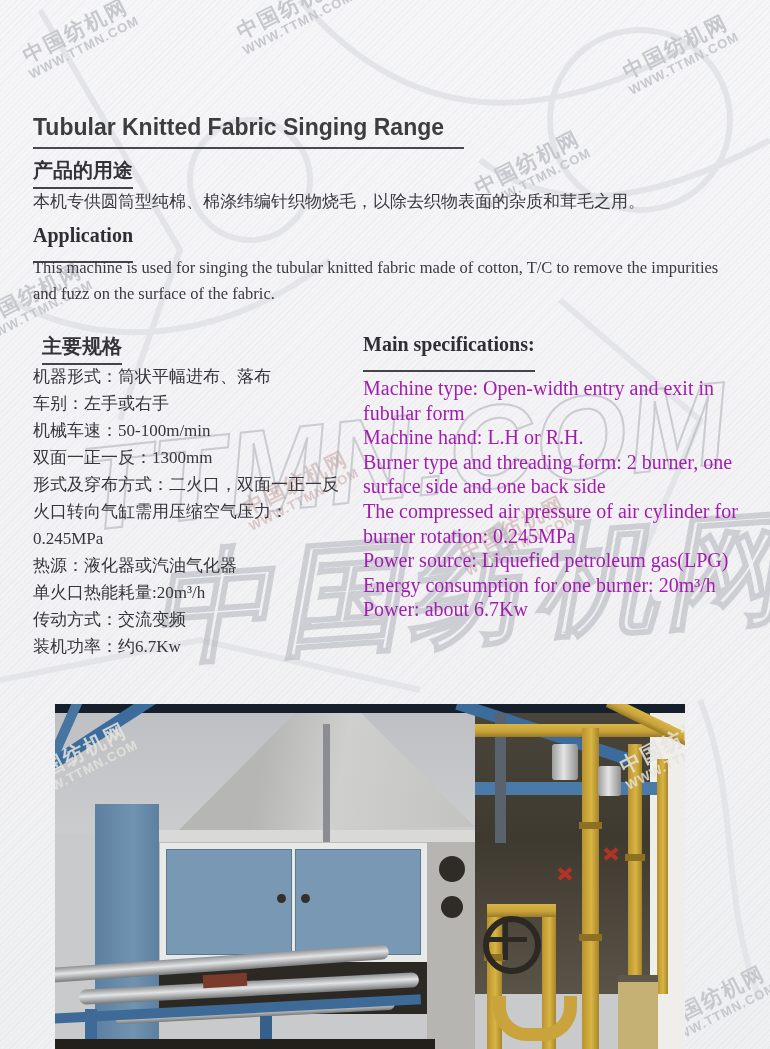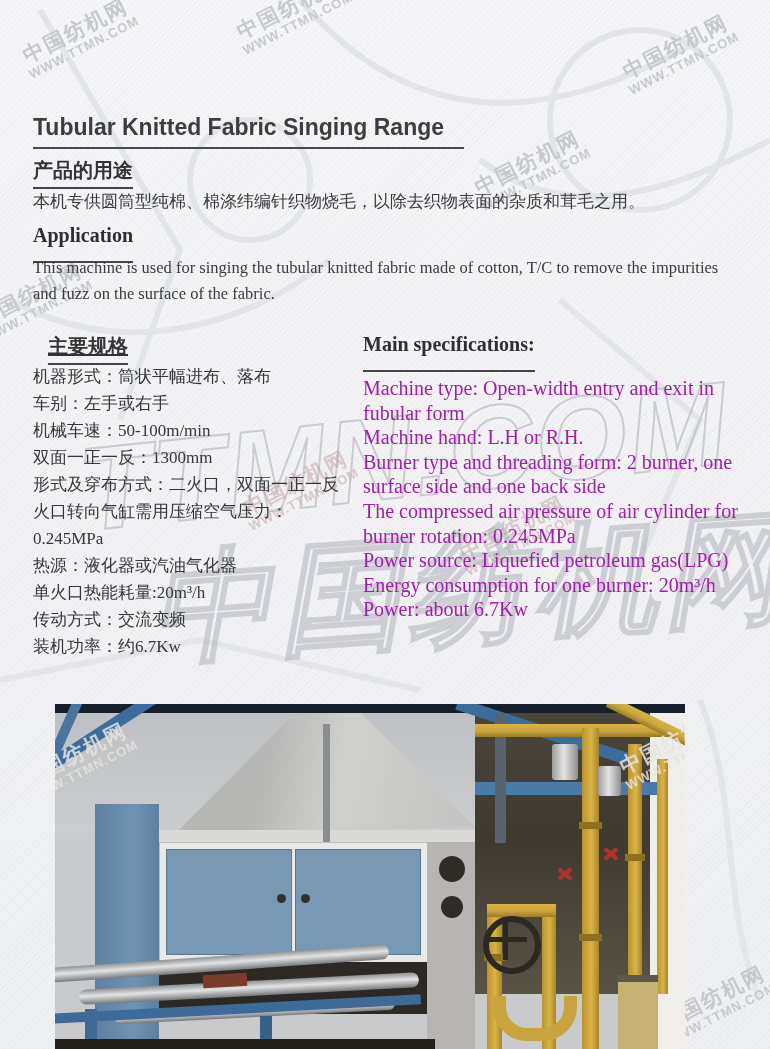--- a/index.html
+++ b/index.html
@@ -42,21 +42,21 @@
   .usage-cn-heading{left:33px;top:157px;}
   .usage-cn-body{
     position:absolute;left:33px;top:190px;width:700px;
     font-size:17px;color:#3a3a40;
   }
   .application-heading{left:33px;top:224px;}
   .application-body{
     position:absolute;left:33px;top:255px;width:706px;
     font-size:16.5px;line-height:26px;color:#3a3a40;
   }
-  .specs-cn-heading{left:48px;top:333px;text-decoration:underline;}
+  .specs-cn-heading{left:42px;top:333px;}
   .specs-cn-list{
     position:absolute;left:33px;top:363px;width:322px;
     font-size:17px;line-height:27px;color:#36363c;
   }
   .specs-en-heading{left:363px;top:333px;}
   .specs-en-list{
     position:absolute;left:363px;top:376px;width:400px;
     font-size:20px;line-height:24.6px;color:#a21caf;
   }
   

